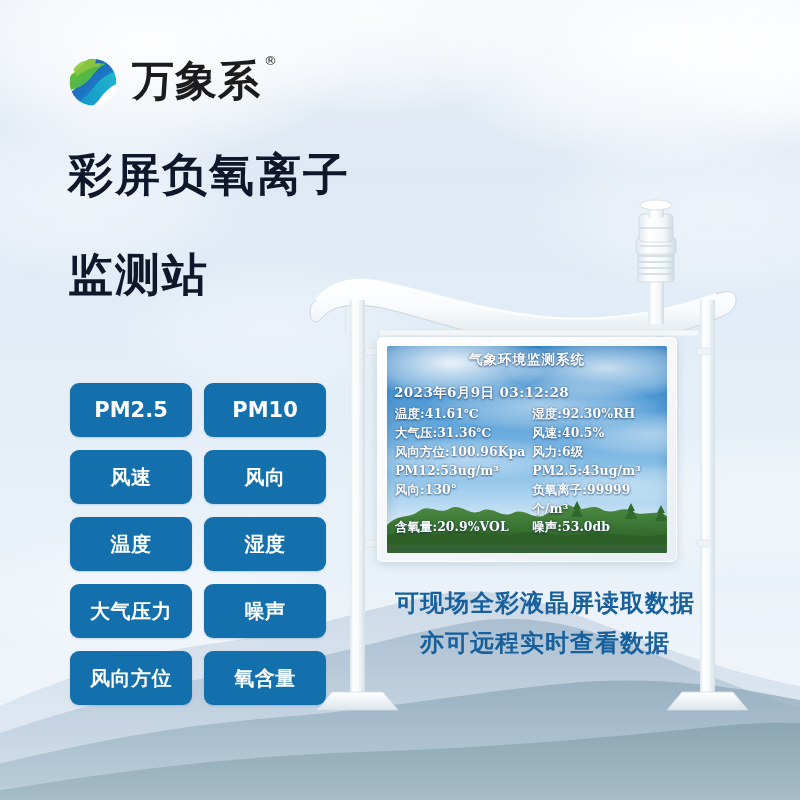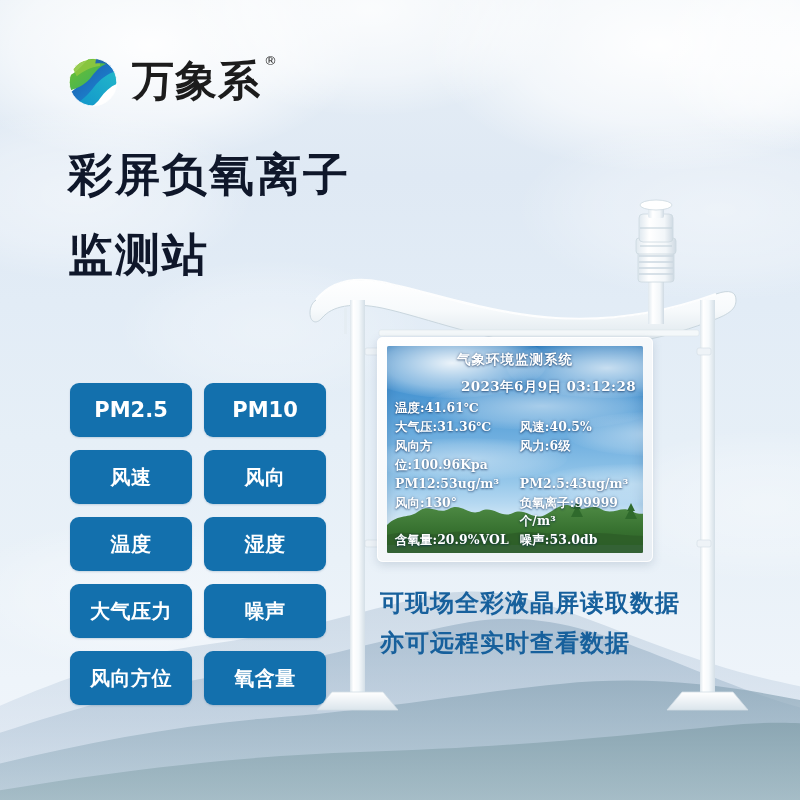--- a/index.html
+++ b/index.html
@@ -62,21 +62,21 @@
     font-size:13px; font-weight:400; color:#2a2a2a;
   }
 
   
   .headline {
     position:absolute; left:68px; top:152px;
     font-family:"DejaVu Sans","Liberation Sans",sans-serif;
     font-weight:700; font-size:45px; color:#0f172a;
     letter-spacing:2px; line-height:1.0;
   }
-  .headline .l2 { display:block; margin-top:35px; }
+  .headline .l2 { display:block; margin-top:55px; }
 
   
   .tags {
     position:absolute; left:70px; top:383px;
     display:grid; grid-template-columns:122px 122px;
     gap:13px 12px;
   }
   .tag {
     height:54px; border-radius:9px;
     background:#1370ad;
@@ -88,21 +88,21 @@
     box-shadow:0 1px 2px rgba(0,60,110,.18);
   }
   .tag.latin { font-size:21px; letter-spacing:0; }
 
   
   .station { position:absolute; left:0; top:0; width:800px; height:800px; }
 
   
   .screen-outer {
     position:absolute; left:377px; top:337px;
-    width:276px; height:225px;
+    width:300px; height:225px;
     background:linear-gradient(150deg,#ffffff 0%,#f4f7fa 55%,#e8eef4 100%);
     border-radius:6px;
     box-shadow:0 3px 10px rgba(90,115,140,.22), inset 0 0 0 1px rgba(255,255,255,.85);
     padding:9px 10px;
   }
   .screen {
     position:relative; width:100%; height:100%;
     border-radius:2px; overflow:hidden;
     background:linear-gradient(180deg,
       #2b7fc4 0%, #3b8ccd 14%, #58a0d8 32%,
@@ -124,33 +124,33 @@
   }
   .scr-text {
     position:absolute; inset:0;
     padding:5px 7px 0 7px;
     color:#ffffff;
     font-family:"DejaVu Serif","Liberation Serif",serif;
     font-weight:700;
     text-shadow:0 1px 2px rgba(0,35,80,.55), 0 0 3px rgba(0,30,70,.35);
   }
   .scr-title { text-align:center; font-size:13.5px; letter-spacing:1px; line-height:1.25; }
-  .scr-date  { text-align:right; font-size:13.5px; letter-spacing:.4px; line-height:1.3; margin-top:10px; }
+  .scr-date  { text-align:left; font-size:13.5px; letter-spacing:.4px; line-height:1.3; margin-top:16px; }
   .scr-rows { margin-top:4px; }
   .scr-row {
     display:flex; font-size:12.4px; line-height:1.52;
     letter-spacing:.1px;
   }
   .scr-row .left  { width:52%; padding-left:1px; }
   .scr-row .right { width:48%; }
 
   
   .caption {
     position:absolute; left:380px; top:584px; width:330px;
-    text-align:left;
+    text-align:center;
     font-family:"DejaVu Sans","Liberation Sans",sans-serif;
     font-size:24px; font-weight:600; color:#17609c;
     letter-spacing:1px; line-height:1.65;
   }
 </style>
 </head>
 <body>
 
 <div id="scene">
 
@@ -358,20 +358,21 @@
         <path d="M270,18 L274,10 L278,18 L276,18 L280,26 L268,26 L272,18 Z" fill="#2f6a2c"></path>
         <rect x="0" y="50" width="304" height="8" fill="#37643a" opacity=".7"></rect>
       </svg>
 
       <div class="scr-text">
         <div class="scr-title">气象环境监测系统</div>
         <div class="scr-date">2023年6月9日  03:12:28</div>
         <div class="scr-rows">
           <div class="scr-row">
             <span class="left">温度:41.61℃</span>
+            <span class="right">湿度:92.30%RH</span>
           </div>
           <div class="scr-row">
             <span class="left">大气压:31.36℃</span>
             <span class="right">风速:40.5%</span>
           </div>
           <div class="scr-row">
             <span class="left">风向方位:100.96Kpa</span>
             <span class="right">风力:6级</span>
           </div>
           <div class="scr-row">

